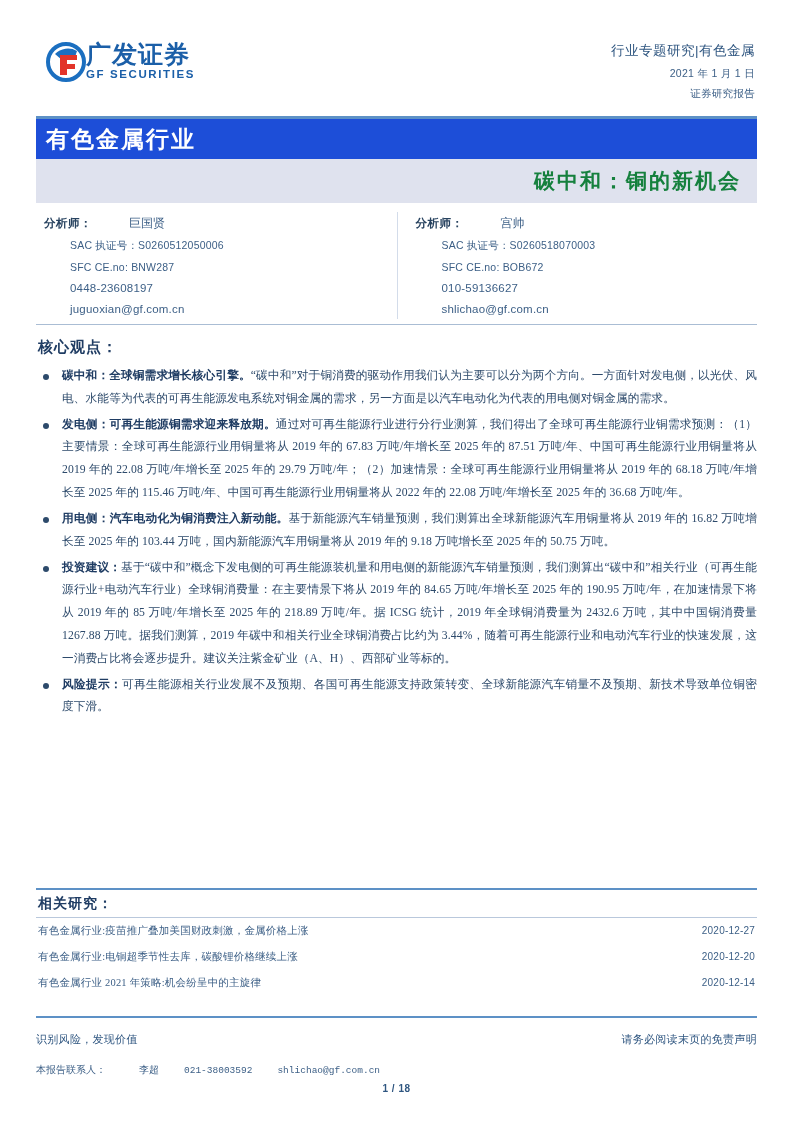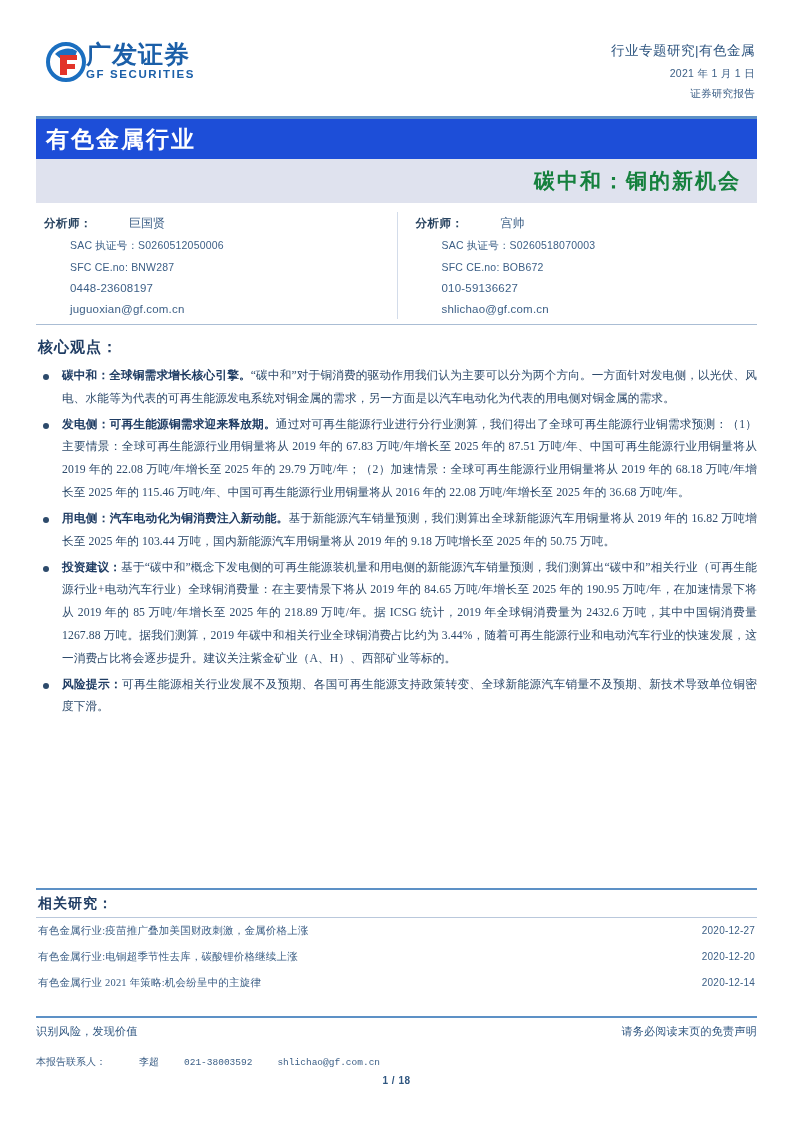--- a/index.html
+++ b/index.html
@@ -262,21 +262,21 @@
     height: 1.5px;
     background: #5d91c6;
   }
   .footer-row {
     display: flex;
     justify-content: space-between;
     align-items: flex-start;
     font-family: "Liberation Sans", "DejaVu Sans", sans-serif;
     font-size: 11px;
     color: #2f5680;
-    padding-top: 6px;
+    padding-top: 14px;
     letter-spacing: 0.3px;
   }
   .footer-contact {
     font-family: "Liberation Mono", "DejaVu Sans Mono", monospace;
     font-size: 9.5px;
     color: #3c5f86;
     padding-top: 16px;
     display: flex;
     gap: 25px;
     align-items: baseline;
@@ -437,21 +437,21 @@
 
   </div>
 
   <div class="core-heading">核心观点：</div>
 
   <ul class="bullets">
     <li>
       <span class="lead">碳中和：全球铜需求增长核心引擎。</span><span>“碳中和”对于铜消费的驱动作用我们认为主要可以分为两个方向。一方面针对发电侧，以光伏、风电、水能等为代表的可再生能源发电系统对铜金属的需求，另一方面是以汽车电动化为代表的用电侧对铜金属的需求。</span>
     </li>
     <li>
-      <span class="lead">发电侧：可再生能源铜需求迎来释放期。</span><span>通过对可再生能源行业进行分行业测算，我们得出了全球可再生能源行业铜需求预测：（1）主要情景：全球可再生能源行业用铜量将从 2019 年的 67.83 万吨/年增长至 2025 年的 87.51 万吨/年、中国可再生能源行业用铜量将从 2019 年的 22.08 万吨/年增长至 2025 年的 29.79 万吨/年；（2）加速情景：全球可再生能源行业用铜量将从 2019 年的 68.18 万吨/年增长至 2025 年的 115.46 万吨/年、中国可再生能源行业用铜量将从 2016 年的 22.08 万吨/年增长至 2025 年的 36.68 万吨/年。</span>
+      <span class="lead">发电侧：可再生能源铜需求迎来释放期。</span><span>通过对可再生能源行业进行分行业测算，我们得出了全球可再生能源行业铜需求预测：（1）主要情景：全球可再生能源行业用铜量将从 2019 年的 67.83 万吨/年增长至 2025 年的 87.51 万吨/年、中国可再生能源行业用铜量将从 2019 年的 22.08 万吨/年增长至 2025 年的 29.79 万吨/年；（2）加速情景：全球可再生能源行业用铜量将从 2019 年的 68.18 万吨/年增长至 2025 年的 115.46 万吨/年、中国可再生能源行业用铜量将从 2022 年的 22.08 万吨/年增长至 2025 年的 36.68 万吨/年。</span>
     </li>
     <li>
       <span class="lead">用电侧：汽车电动化为铜消费注入新动能。</span><span>基于新能源汽车销量预测，我们测算出全球新能源汽车用铜量将从 2019 年的 16.82 万吨增长至 2025 年的 103.44 万吨，国内新能源汽车用铜量将从 2019 年的 9.18 万吨增长至 2025 年的 50.75 万吨。</span>
     </li>
     <li>
       <span class="lead">投资建议：</span><span>基于“碳中和”概念下发电侧的可再生能源装机量和用电侧的新能源汽车销量预测，我们测算出“碳中和”相关行业（可再生能源行业+电动汽车行业）全球铜消费量：在主要情景下将从 2019 年的 84.65 万吨/年增长至 2025 年的 190.95 万吨/年，在加速情景下将从 2019 年的 85 万吨/年增长至 2025 年的 218.89 万吨/年。据 ICSG 统计，2019 年全球铜消费量为 2432.6 万吨，其中中国铜消费量 1267.88 万吨。据我们测算，2019 年碳中和相关行业全球铜消费占比约为 3.44%，随着可再生能源行业和电动汽车行业的快速发展，这一消费占比将会逐步提升。建议关注紫金矿业（A、H）、西部矿业等标的。</span>
     </li>
     <li>
       <span class="lead">风险提示：</span><span>可再生能源相关行业发展不及预期、各国可再生能源支持政策转变、全球新能源汽车销量不及预期、新技术导致单位铜密度下滑。</span>
     </li>

